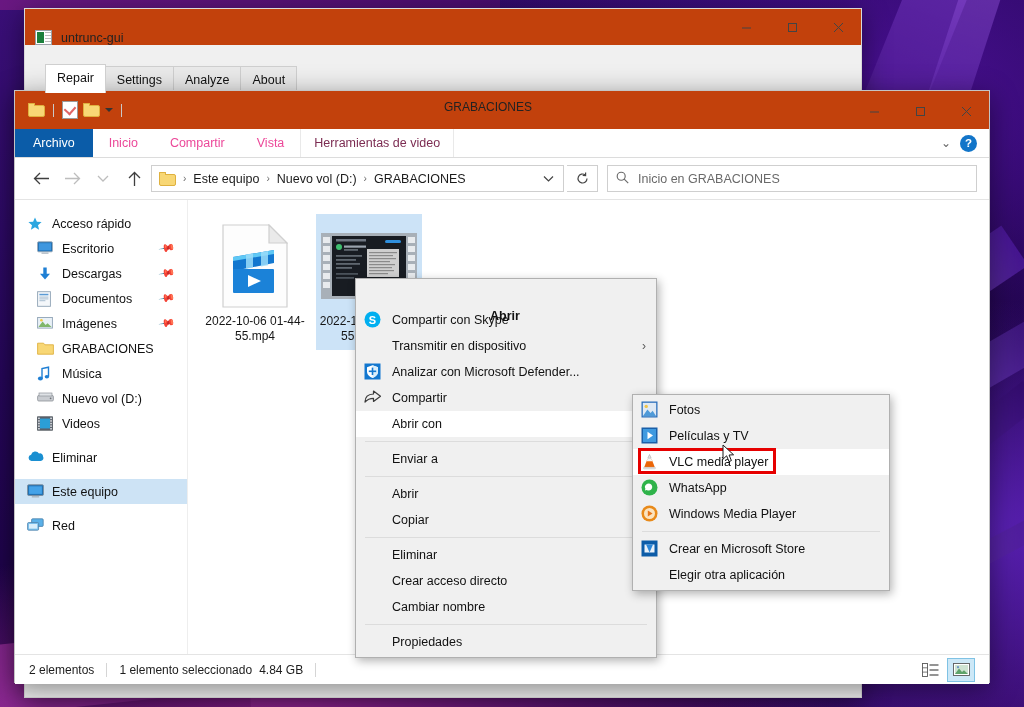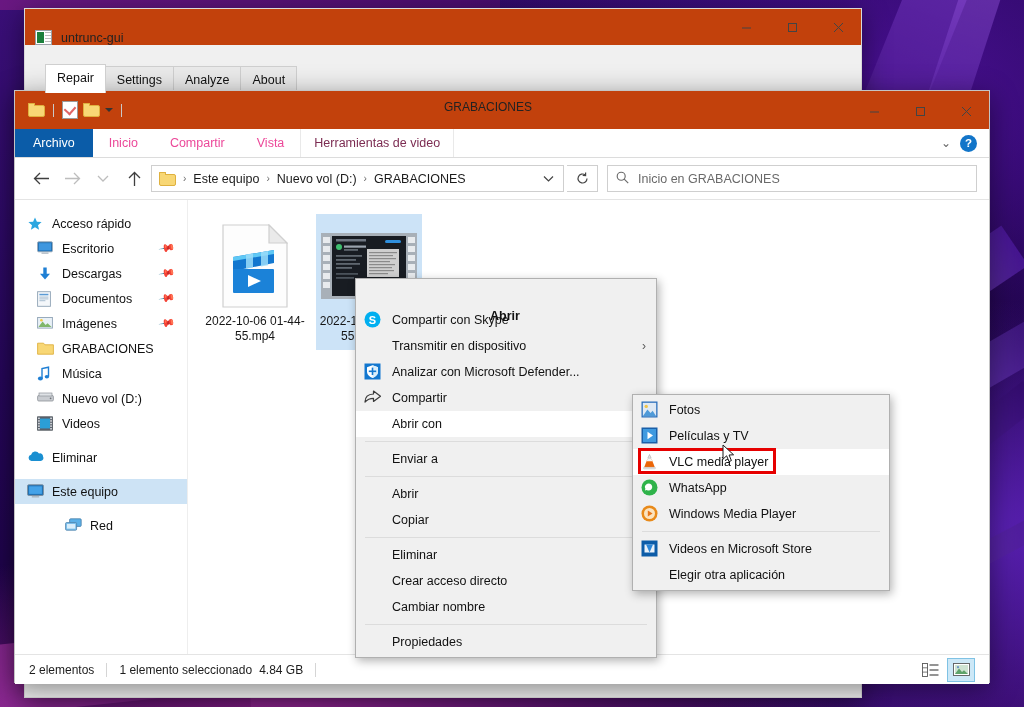--- a/index.html
+++ b/index.html
@@ -393,21 +393,21 @@
       <div class="srow root sel" style="margin-top:9px;">
         <span class="sico">
           <svg width="17" height="14" viewBox="0 0 17 14">
               <rect x="0.6" y="0.8" width="15.8" height="10.6" rx="1" fill="#1b6fb5" stroke="#7d8b99" stroke-width="0.9"></rect>
               <rect x="2.1" y="2.3" width="12.8" height="7.6" fill="#44a2e8"></rect>
               <rect x="4.8" y="12.1" width="7.4" height="1.4" fill="#aab4be"></rect>
             </svg>
         </span>
         <span>Este equipo</span>
       </div>
-      <div class="srow root" style="margin-top:9px;margin-left:38px;">
+      <div class="srow root" style="margin-top:9px;">
         <span class="sico">
           <svg width="17" height="14" viewBox="0 0 17 14">
               <rect x="4.6" y="0.8" width="11.6" height="7.6" rx="1" fill="#5ab0e8" stroke="#4a7fa8" stroke-width="0.8"></rect>
               <rect x="0.6" y="4.6" width="11" height="7.6" rx="1" fill="#7fc4ef" stroke="#4a7fa8" stroke-width="0.8"></rect>
               <rect x="2" y="6" width="8.2" height="4.6" fill="#d9eefb"></rect>
             </svg>
         </span>
         <span>Red</span>
       </div>
     </div>
@@ -641,21 +641,21 @@
   </div>
   <div class="msep"></div>
   <div class="mi">
     <span class="mico">
       <svg width="17" height="17" viewBox="0 0 17 17">
           <rect x="0.5" y="0.5" width="16" height="16" fill="#0c5ca8"></rect>
           <path d="M3.5 4.5 h10 v8 h-10 Z" fill="#e8f1fa"></path>
           <path d="M5 4.5 L8.5 12.5 L12 4.5 Z" fill="#2b86d8"></path>
         </svg>
     </span>
-    <span class="lbl">Videos en Microsoft Store</span>
+    <span class="lbl">Crear en Microsoft Store</span>
   </div>
   <div class="mi">
     <span class="mico"></span>
     <span class="lbl">Elegir otra aplicación</span>
   </div>
 </div>
 
 <div class="cursor">
   <svg width="14" height="20" viewBox="0 0 14 20">
     <path d="M1 1 L1 15.2 L4.6 11.8 L7 17.6 L9.4 16.6 L7.1 11 L11.6 10.8 Z" fill="#ffffff" stroke="#1a1a1a" stroke-width="1"></path>

